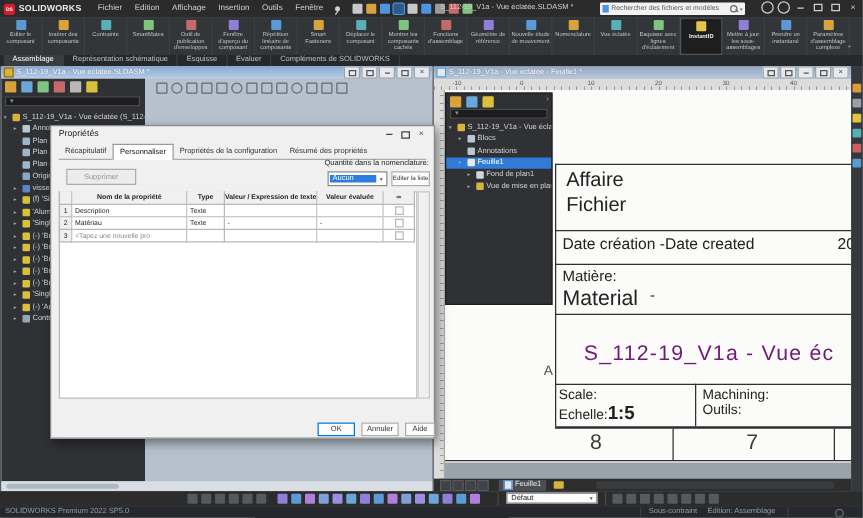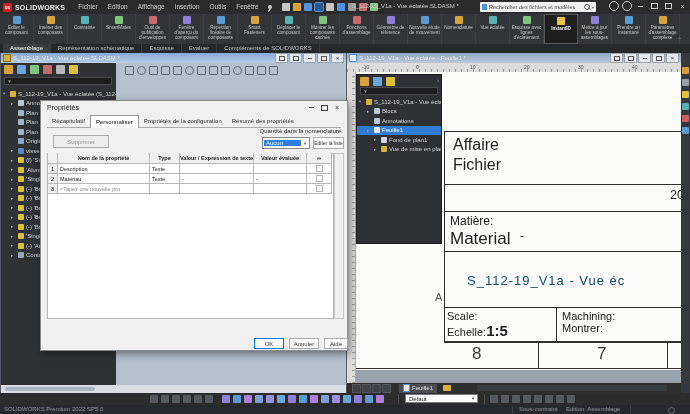--- a/index.html
+++ b/index.html
@@ -455,29 +455,30 @@
   <div class="tbline" style="left:97px;top:198px;width:237px;height:1px"></div>
   <div class="tbline" style="left:97px;top:254px;width:237px;height:1px"></div>
   <div class="tbline" style="left:209px;top:254px;width:1px;height:34px"></div>
   <div class="tbline" style="left:97px;top:288px;width:237px;height:2px"></div>
   <div class="tbline" style="left:191px;top:290px;width:1px;height:25px"></div>
   <div class="tbline" style="left:320px;top:290px;width:1px;height:25px"></div>
   <div class="tbline" style="left:9px;top:315px;width:325px;height:1px"></div>
 
   <div class="tbtxt" style="left:106px;top:83px;font-size:16px">Affaire</div>
   <div class="tbtxt" style="left:106px;top:103px;font-size:16px">Fichier</div>
+  <div class="tbtxt" style="left:103px;top:135px;font-size:12.5px">Date création -Date created</div>
   <div class="tbtxt" style="left:323px;top:135px;font-size:12.5px">20</div>
   <div class="tbtxt" style="left:103px;top:161px;font-size:12px">Matière:</div>
   <div class="tbtxt" style="left:103px;top:176px;font-size:17px">Material</div>
   <div class="tbtxt" style="left:173px;top:176px;font-size:12px">-</div>
-  <div class="tbtxt" style="left:120px;top:220px;font-size:13px;letter-spacing:1px;color:#0c4a6e">S_112-19_V1a - Vue éc</div>
+  <div class="tbtxt" style="left:120px;top:220px;font-size:17px;letter-spacing:1px;color:#701a75">S_112-19_V1a - Vue éc</div>
   <div class="tbtxt" style="left:100px;top:257px;font-size:11px">Scale:</div>
   <div class="tbtxt" style="left:100px;top:269px;font-size:11px"><span>Echelle:</span><b style="font-size:15px">1:5</b></div>
   <div class="tbtxt" style="left:215px;top:257px;font-size:11px">Machining:</div>
-  <div class="tbtxt" style="left:215px;top:269px;font-size:11px">Montrer:</div>
+  <div class="tbtxt" style="left:215px;top:269px;font-size:11px">Outils:</div>
   <div class="tbtxt" style="left:125px;top:291px;font-size:17px;color:#3a3a3a">8</div>
   <div class="tbtxt" style="left:250px;top:291px;font-size:17px;color:#3a3a3a">7</div>
   <div class="tbtxt" style="left:86px;top:159px;font-size:8px;color:#555">+</div>
   <div class="tbtxt" style="left:88px;top:238px;font-size:11px;color:#555">A</div>
 
   <div id="rfmpanel">
     <div id="rfmicons">
         <div class="fmicon" style="background: rgb(217, 163, 60);"></div>
         <div class="fmicon" style="background: rgb(106, 167, 216);"></div>
         <div class="fmicon" style="background: rgb(217, 193, 60);"></div>

